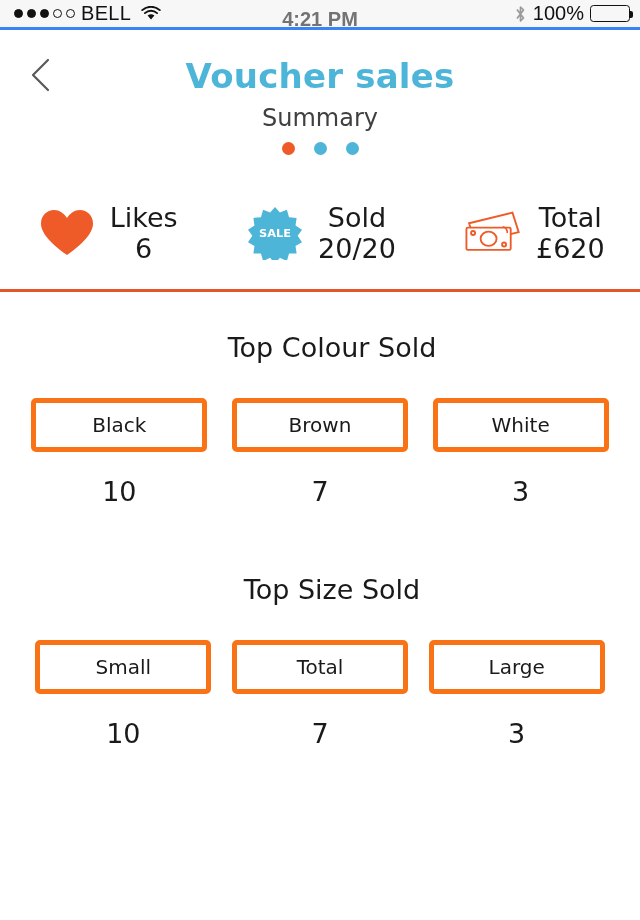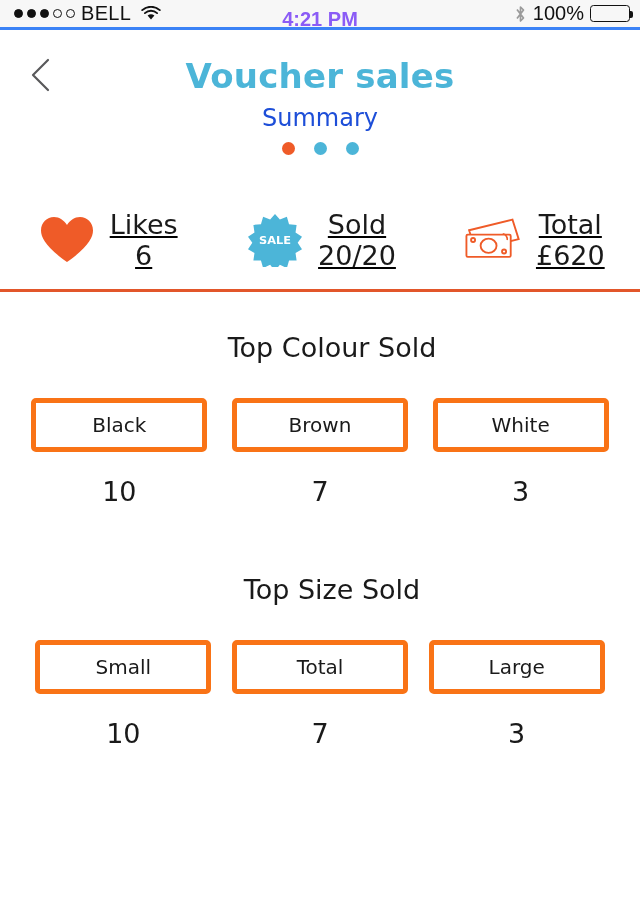--- a/index.html
+++ b/index.html
@@ -20,21 +20,21 @@
   }
   .sb-left { position:absolute; left:14px; display:flex; align-items:center; gap:6px; }
   .sig-dots { display:flex; align-items:center; gap:4px; }
   .sig-dot { width:9px; height:9px; border-radius:50%; border:1.3px solid #111; }
   .sig-dot.on { background:#111; }
   .sb-carrier { font-size:20px; color:#111; letter-spacing:0.3px; font-family:"Liberation Sans", sans-serif; }
   .wifi { width:20px; height:15px; position:relative; margin-left:4px; }
   .wifi svg { display:block; }
   .sb-center {
     position:absolute; left:0; width:640px; text-align:center;
-    font-size:20px; font-weight:bold; color:#8b5cf6;
+    font-size:20px; font-weight:bold; color:#737373;
     font-family:"Liberation Sans", sans-serif;
     margin-top:12px;
   }
   .sb-right { position:absolute; right:10px; display:flex; align-items:center; gap:6px; }
   .bt svg { display:block; }
   .batt-pct { font-size:20px; color:#111; font-family:"Liberation Sans", sans-serif; }
   .batt {
     width:40px; height:17px; border:1.6px solid #111; border-radius:3.5px;
     position:relative; padding:1.6px;
   }
@@ -49,35 +49,34 @@
   .back-btn {
     position:absolute; left:20px; top:26px; width:42px; height:42px;
     display:flex; align-items:center; justify-content:center; cursor:pointer;
   }
   .title {
     position:absolute; top:26px; left:0; width:640px; text-align:center;
     font-size:34px; color:#4cb5d8; font-weight:700; letter-spacing:0.2px;
   }
   .subtitle {
     position:absolute; top:74px; left:0; width:640px; text-align:center;
-    font-size:24px; color:#1d4ed8; font-weight:400;
+    font-size:24px; color:#404040; font-weight:400;
   }
   .dots {
     position:absolute; top:112px; left:0; width:640px;
     display:flex; justify-content:center; gap:19px;
   }
   .pdot { width:13px; height:13px; border-radius:50%; }
   .pdot.active { background:#ef5b28; }
   .pdot.inactive { background:#4cb5d8; }
 
   
   .stats {
-    position:absolute; top:190px; left:0; width:640px; height:100px;
+    position:absolute; top:183px; left:0; width:640px; height:100px;
     display:flex;
-    text-decoration:underline;
   }
   .stat { flex:1; display:flex; align-items:center; justify-content:center; gap:12px; }
   .stat-icon { width:62px; display:flex; align-items:center; justify-content:center; }
   .stat-text { display:flex; flex-direction:column; align-items:center; }
   .stat-label { font-size:27px; color:#1a1a1a; line-height:1.16; }
   .stat-value { font-size:27px; color:#1a1a1a; line-height:1.16; }
 
   .divider {
     position:absolute; top:289px; left:0; width:640px; height:3px;
     background:#e2562a;

